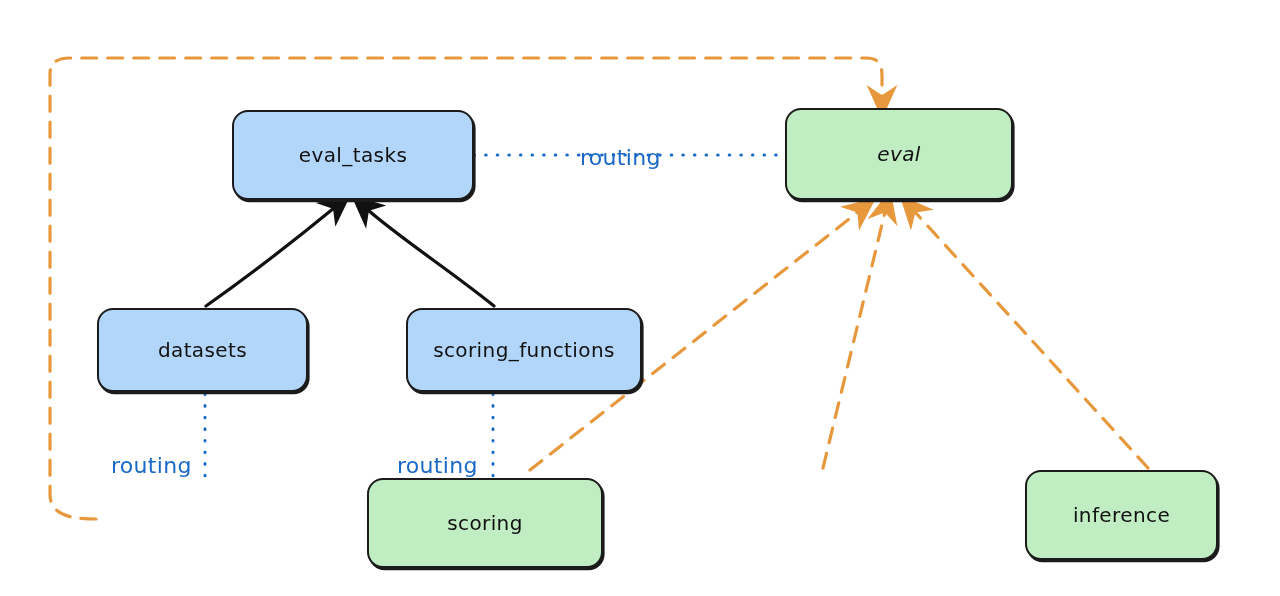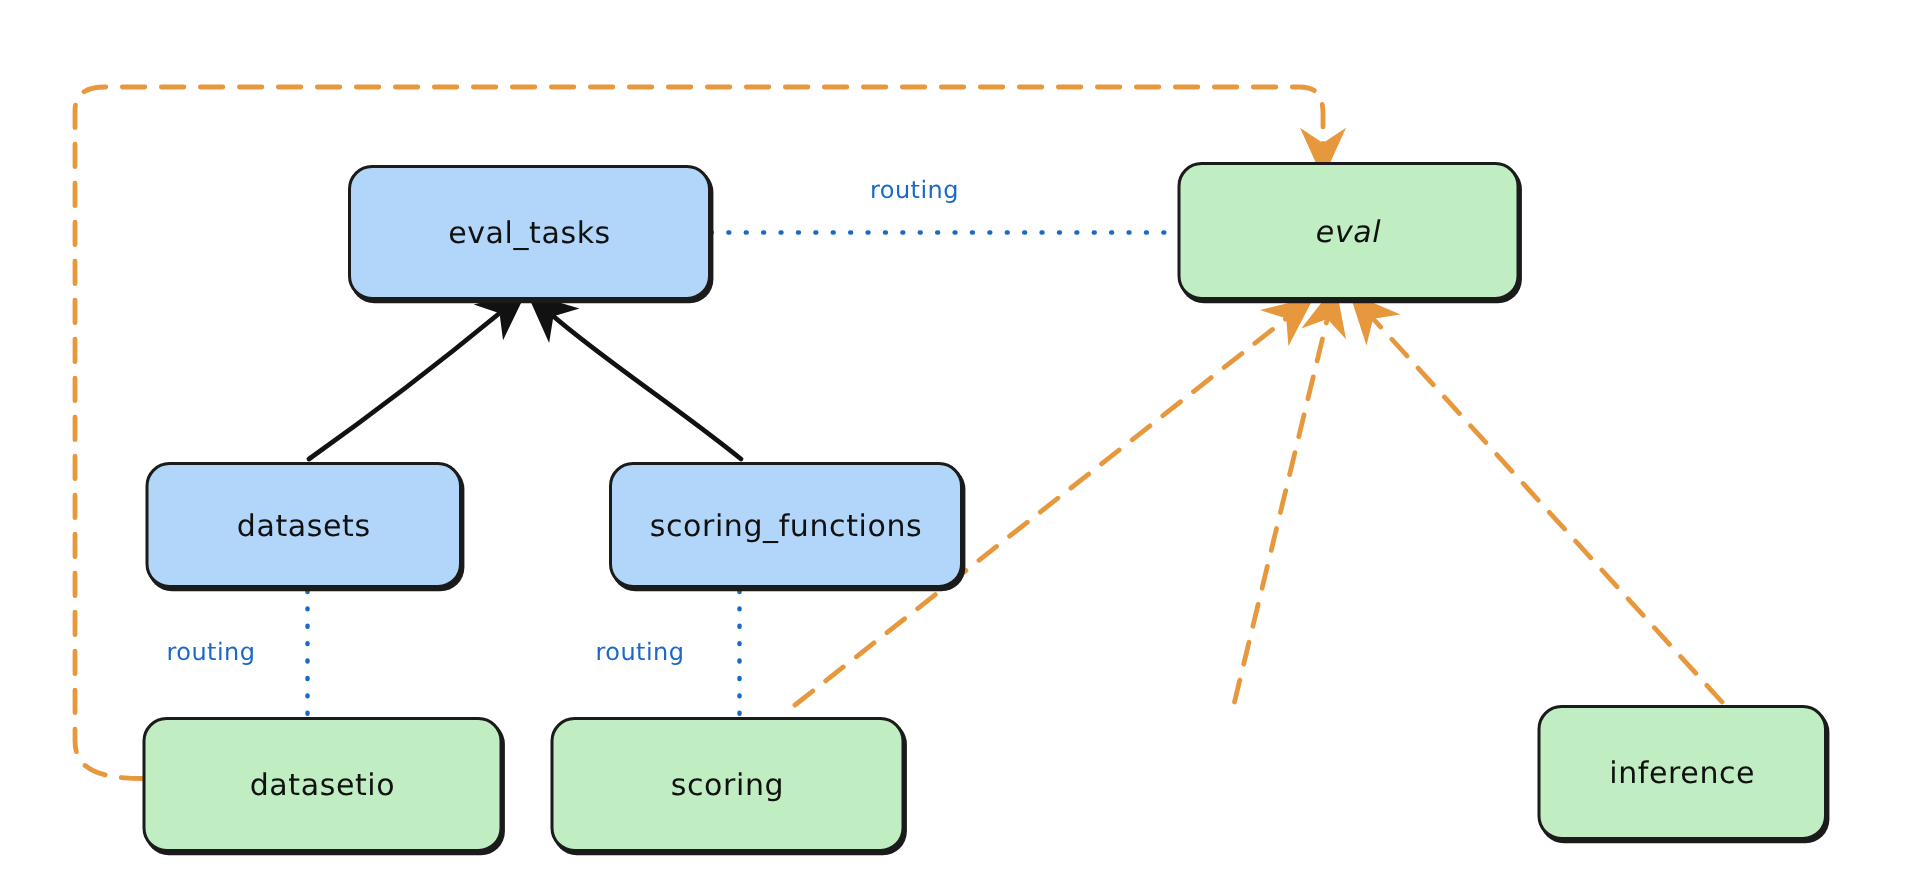--- a/index.html
+++ b/index.html
@@ -42,23 +42,24 @@
   }
   .node.blue  { background: #b2d6fa; }
   .node.green { background: #c0edc1; }
   .node-label {
     display: block;
     pointer-events: none;
   }
   .edge-label {
     position: absolute;
     color: #1a69c6;
-    font-size: 16px;
+    font-size: 22px;
     letter-spacing: 0.3px;
     white-space: nowrap;
+    margin-top: 28px;
   }
 </style>
 </head>
 <body>
 
 <div id="canvas">
 
   <svg id="edge-layer" viewBox="0 0 1280 596" xmlns="http://www.w3.org/2000/svg">
     <defs>
       <marker id="arrow-black" markerWidth="13" markerHeight="13" refX="4" refY="5.2" orient="auto">
@@ -109,23 +110,20 @@
   </div>
 
   <div class="node blue" style="left:97px; top:308px; width:211px; height:84px;">
     <span class="node-label">datasets</span>
   </div>
 
   <div class="node blue" style="left:378px; top:308px; width:236px; height:84px;margin-left:28px;">
     <span class="node-label">scoring_functions</span>
   </div>
 
-  <div class="node green" style="left:95px; top:478px; width:240px; height:90px;">
-    <span class="node-label">datasetio</span>
-  </div>
 
   <div class="node green" style="left:367px; top:478px; width:236px; height:90px;">
     <span class="node-label">scoring</span>
   </div>
 
 
   <div class="node green" style="left:1025px; top:470px; width:193px; height:90px;">
     <span class="node-label">inference</span>
   </div>
 

